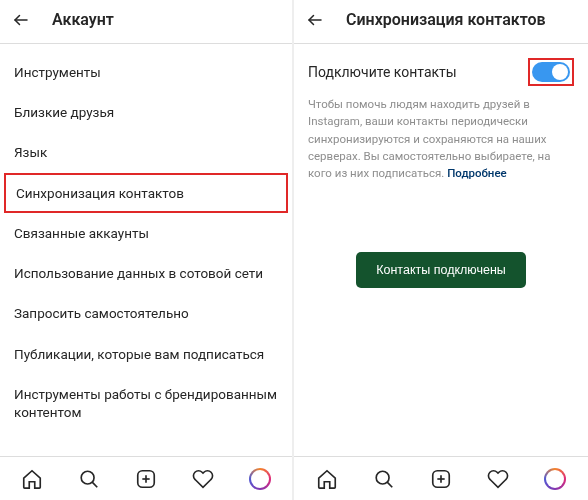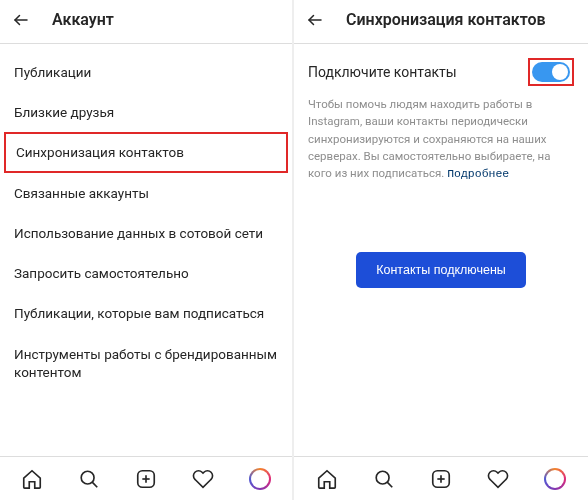--- a/index.html
+++ b/index.html
@@ -119,26 +119,25 @@
   }
   .info-text {
     font-size: 11.5px;
     line-height: 1.5;
     color: #8e8e8e;
     margin-top: 6px;
   }
   .info-text .link {
     color: #00376b;
     font-weight: 500;
-    font-family: Liberation Mono, monospace;
   }
   .pill-button {
     display: block;
     margin: 70px auto 0 auto;
-    background: #1d4ed8;
+    background: #14532d;
     color: #fff;
     font-size: 12.5px;
     padding: 11px 20px;
     border-radius: 5px;
     border: none;
     text-align: center;
   }
   svg { display:block; }
 </style>
 </head>
@@ -149,22 +148,23 @@
     <span class="back-arrow">
       <svg width="20" height="20" viewBox="0 0 24 24" fill="none" stroke="#262626" stroke-width="2" stroke-linecap="round" stroke-linejoin="round">
           <line x1="20" y1="12" x2="4" y2="12"></line>
           <polyline points="10 18 4 12 10 6"></polyline>
         </svg>
     </span>
     <span class="header-title">Аккаунт</span>
   </div>
   <div class="content">
     <div class="list">
-      <div class="list-item">Публикации</div>
+      <div class="list-item">Инструменты</div>
       <div class="list-item">Близкие друзья</div>
+      <div class="list-item">Язык</div>
       <div class="list-item highlight">Синхронизация контактов</div>
       <div class="list-item">Связанные аккаунты</div>
       <div class="list-item">Использование данных в сотовой сети</div>
       <div class="list-item">Запросить самостоятельно</div>
       <div class="list-item">Публикации, которые вам подписаться</div>
       <div class="list-item">Инструменты работы с брендированным контентом</div>
 
     </div>
   </div>
   <div class="bottom-nav">
@@ -209,21 +209,21 @@
   </div>
   <div class="content">
     <div class="right-content">
       <div class="row">
         <span class="row-label">Подключите контакты</span>
         <span class="toggle-wrap">
           <span class="toggle"></span>
         </span>
       </div>
       <div class="info-text">
-        <span>Чтобы помочь людям находить работы в Instagram, ваши контакты периодически синхронизируются и сохраняются на наших серверах. Вы самостоятельно выбираете, на кого из них подписаться. </span><span class="link">Подробнее</span>
+        <span>Чтобы помочь людям находить друзей в Instagram, ваши контакты периодически синхронизируются и сохраняются на наших серверах. Вы самостоятельно выбираете, на кого из них подписаться. </span><span class="link">Подробнее</span>
       </div>
       <button class="pill-button">Контакты подключены</button>
     </div>
   </div>
   <div class="bottom-nav">
     <span class="nav-icon">
       <svg width="22" height="22" viewBox="0 0 24 24" fill="none" stroke="#262626" stroke-width="1.8">
           <path d="M3 11l9-8 9 8v10a1 1 0 0 1-1 1h-5v-7h-6v7H4a1 1 0 0 1-1-1z"></path>
         </svg>
     </span>

